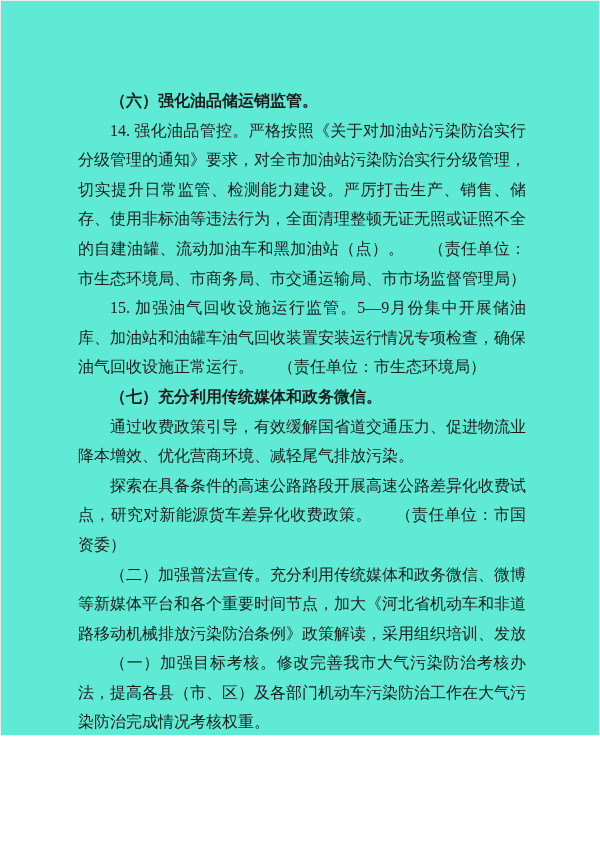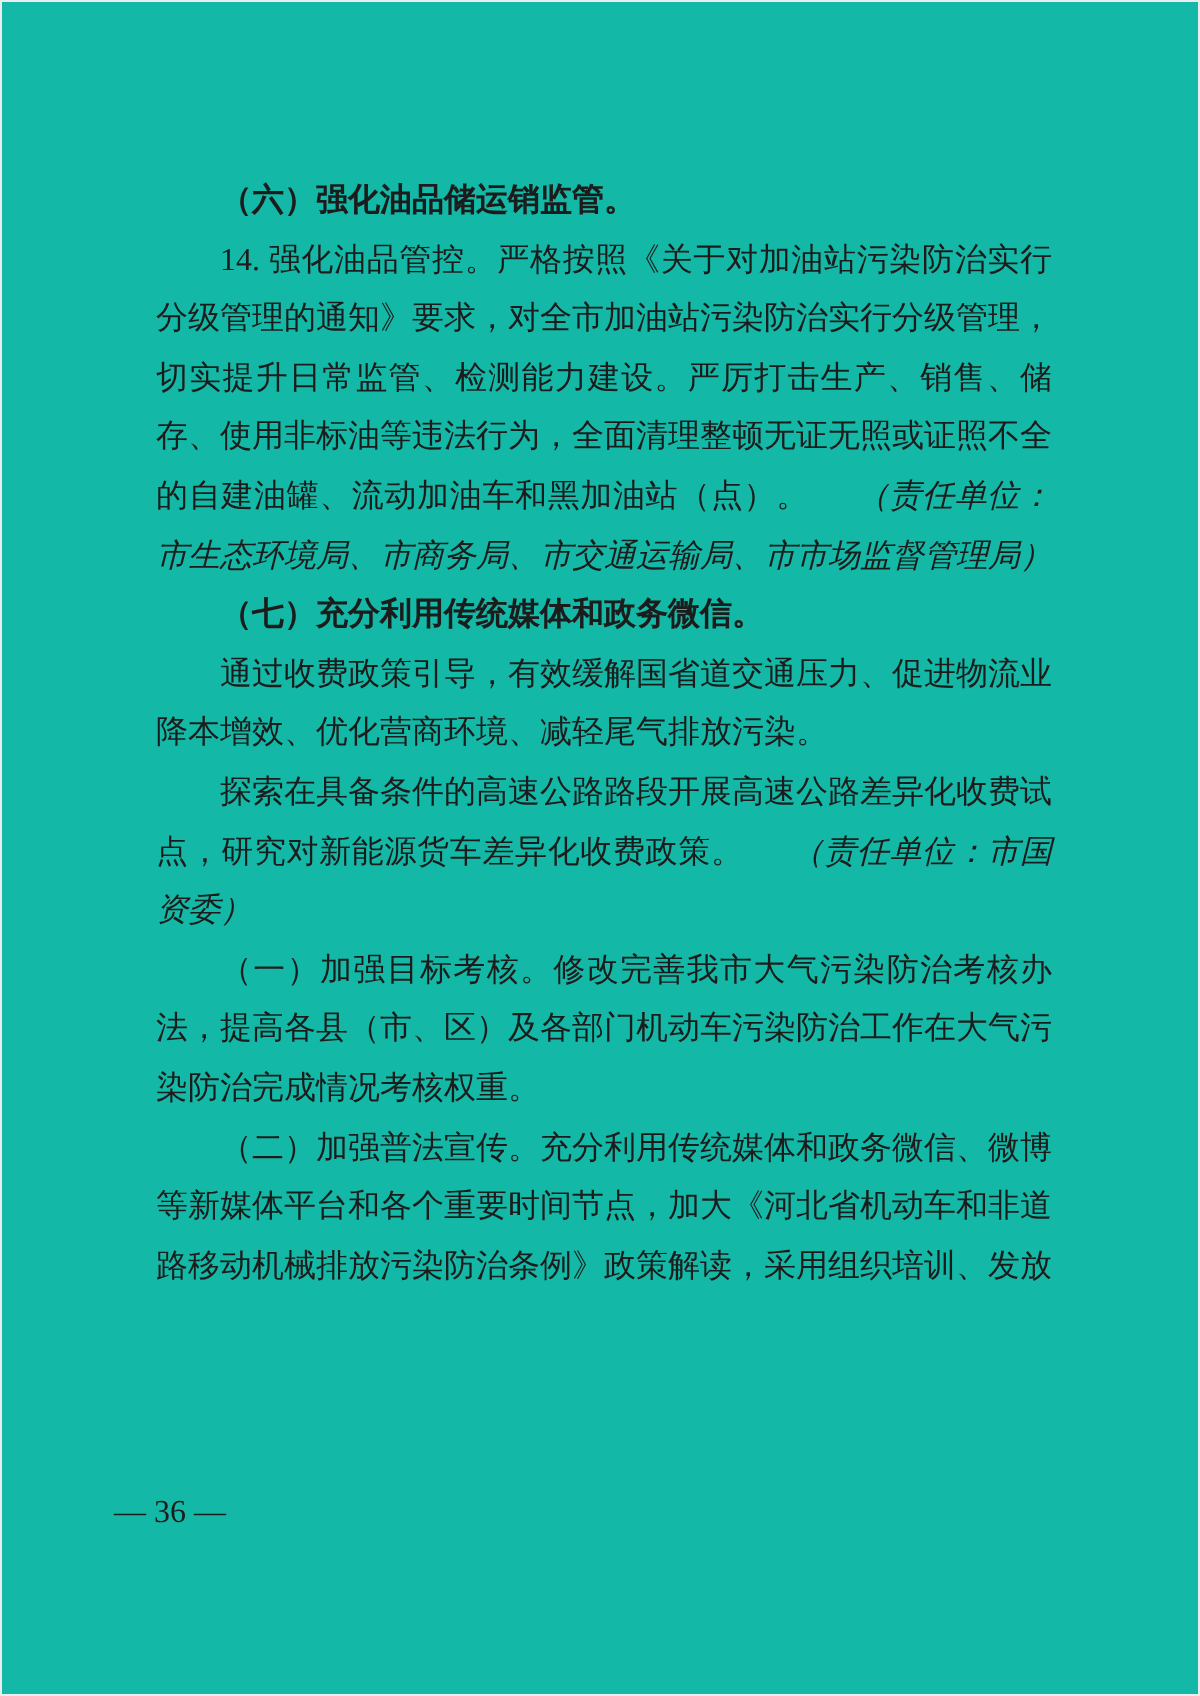--- a/index.html
+++ b/index.html
@@ -3,22 +3,22 @@
 <meta charset="utf-8">
 <style>
   html, body {
     margin: 0;
     padding: 0;
     background: #ffffff;
   }
   .page {
     position: relative;
     width: 600px;
-    height: 848px;
-    background: #14b8a6;
+    height: 736px;
+    background: #5eead4;
     box-shadow: inset 0 0 0 1px #ececec;
     overflow: hidden;
     color: #1c1c1c;
   }
   .textblock {
     position: absolute;
     left: 78px;
     top: 86px;
     width: 448px;
     font-family: "Liberation Serif", "DejaVu Serif", serif;
@@ -43,40 +43,40 @@
     font-family: "Liberation Sans", "DejaVu Sans", sans-serif;
     letter-spacing: 1px;
   }
   .r-runin {
     font-weight: 400;
   }
   .r-body, .r-body-first {
     font-weight: 400;
   }
   .r-responsible-unit {
-    font-style: italic;
     margin-left: 24px;
   }
   .footer {
     position: absolute;
     left: 57px;
     top: 745px;
     font-family: Liberation Serif, serif;
     font-size: 16px;
     line-height: 24px;
     color: #1c1c1c;
   }
 </style>
 </head>
 <body>
 
 <div class="page">
   <div class="textblock" id="content">
       <p class="para subheading"><span class="r-subheading">（六）强化油品储运销监管。</span></p>
       <p class="para body"><span class="r-runin">14. 强化油品管控。</span><span class="r-body">严格按照《关于对加油站污染防治实行分级管理的通知》要求，对全市加油站污染防治实行分级管理，切实提升日常监管、检测能力建设。严厉打击生产、销售、储存、使用非标油等违法行为，全面清理整顿无证无照或证照不全的自建油罐、流动加油车和黑加油站（点）。</span><span class="r-responsible-unit">（责任单位：市生态环境局、市商务局、市交通运输局、市市场监督管理局）</span></p>
+      <p class="para body"><span class="r-runin">15. 加强油气回收设施运行监管。</span><span class="r-body">5—9月份集中开展储油库、加油站和油罐车油气回收装置安装运行情况专项检查，确保油气回收设施正常运行。</span><span class="r-responsible-unit">（责任单位：市生态环境局）</span></p>
       <p class="para subheading"><span class="r-subheading">（七）充分利用传统媒体和政务微信。</span></p>
       <p class="para body"><span class="r-body-first">通过收费政策引导，有效缓解国省道交通压力、促进物流业降本增效、优化营商环境、减轻尾气排放污染。</span></p>
       <p class="para body"><span class="r-body-first">探索在具备条件的高速公路路段开展高速公路差异化收费试点，研究对新能源货车差异化收费政策。</span><span class="r-responsible-unit">（责任单位：市国资委）</span></p>
+      <p class="para body"><span class="r-runin">（二）加强普法宣传。</span><span class="r-body">充分利用传统媒体和政务微信、微博等新媒体平台和各个重要时间节点，加大《河北省机动车和非道路移动机械排放污染防治条例》政策解读，采用组织培训、发放</span></p>
       <p class="para body"><span class="r-runin">（一）加强目标考核。</span><span class="r-body">修改完善我市大气污染防治考核办法，提高各县（市、区）及各部门机动车污染防治工作在大气污染防治完成情况考核权重。</span></p>
-      <p class="para body"><span class="r-runin">（二）加强普法宣传。</span><span class="r-body">充分利用传统媒体和政务微信、微博等新媒体平台和各个重要时间节点，加大《河北省机动车和非道路移动机械排放污染防治条例》政策解读，采用组织培训、发放</span></p>
     </div>
   <div class="footer">— 36 —</div>
 </div>
 
 </body></html>

